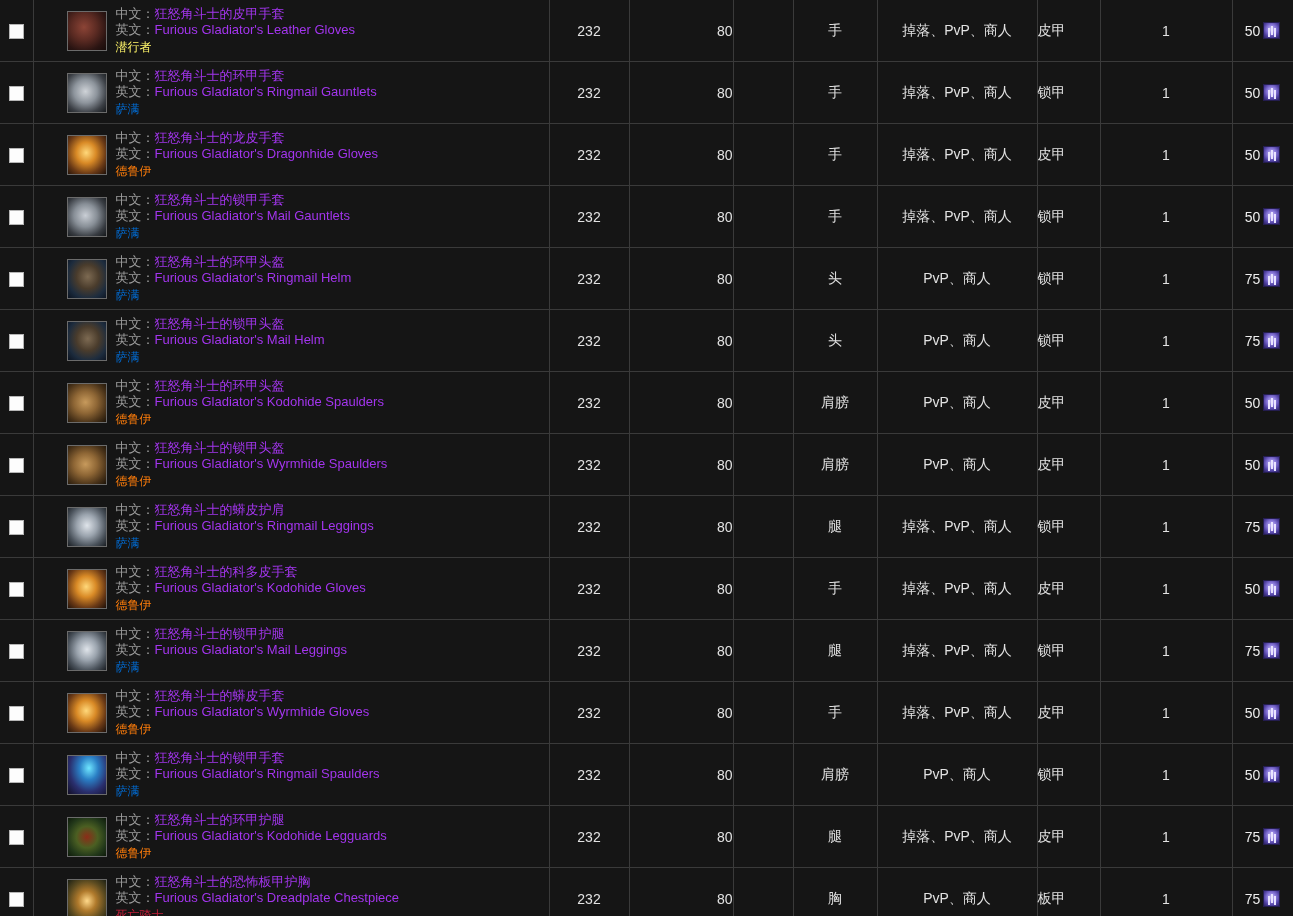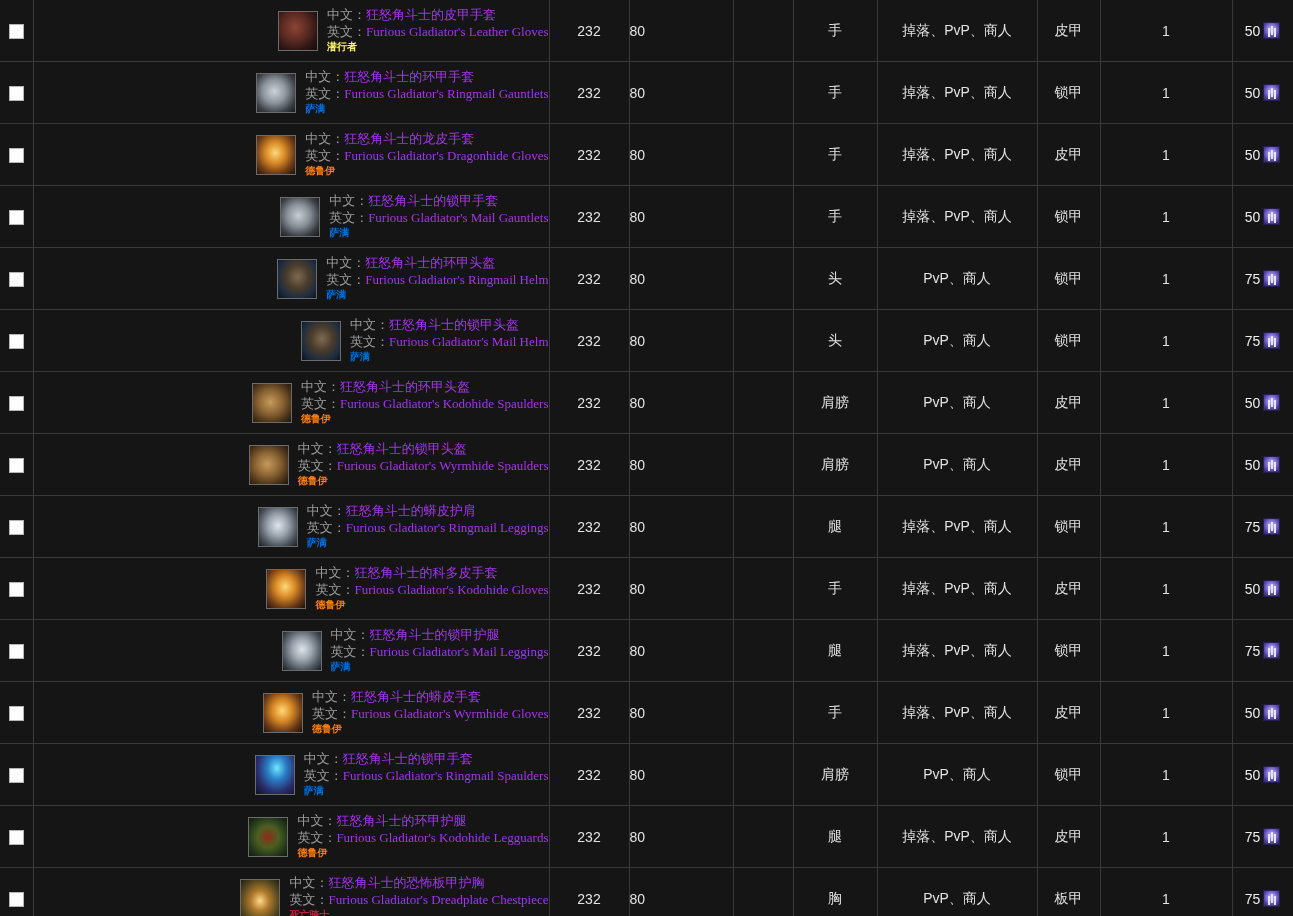--- a/index.html
+++ b/index.html
@@ -24,69 +24,68 @@
     padding:0;
     vertical-align:middle;
     font-size:14px;
     color:#e2e2e2;
     box-sizing:border-box;
   }
   table.item-table tr:first-child td{border-top:none;}
   td.c-check{width:33px;border-right:1px solid #3a3a3a;text-align:center;}
   td.c-name{width:516px;border-right:1px solid #3a3a3a;padding-left:0;}
   td.c-ilvl{width:80px;text-align:center;}
-  td.c-lvl{width:104px;text-align:left;margin-left:32px;}
+  td.c-lvl{width:104px;text-align:right;margin-left:32px;}
   td.c-blank{width:60px;}
   td.c-slot{width:84px;text-align:center;}
   td.c-source{width:160px;text-align:center;}
-  td.c-armor{width:63px;text-align:center;}
+  td.c-armor{width:63px;text-align:left;}
   td.c-qty{width:132px;text-align:center;}
   td.c-cost{width:61px;text-align:center;border-right:none;}
 
   .chk{
     display:inline-block;
     width:13px;height:13px;
     background:#fdfdfd;
     border:1px solid #b5b5b5;
     vertical-align:middle;
   }
 
   .name-cell{
     display:flex;
     align-items:center;
     gap:9px;
     padding-left:33px;
     height:61px;
     box-sizing:border-box;
-    justify-content:flex-end;
   }
   .icon-box{
     width:40px;height:40px;
     flex:0 0 40px;
     border:1px solid #6b6b6b;
     box-sizing:border-box;
     background:#1b1b1b;
     position:relative;
     overflow:hidden;
   }
   .icon-box .g{position:absolute;inset:0;}
   .name-text{
     display:flex;
     flex-direction:column;
     justify-content:center;
     line-height:1.28;
   }
   .ln{white-space:nowrap;font-size:13px;}
   .lbl{color:#9c9c9c;}
   .zh-name{color:#a335ee;}
-  .en-name{color:#a335ee;font-family:Liberation Serif, serif;}
+  .en-name{color:#a335ee;}
   .cls{
-    font-size:10px;
+    font-size:12px;
     margin-top:1px;
-    font-weight:bold;
+    font-weight:normal;
   }
   .cls-rogue{color:#fff569;}
   .cls-shaman{color:#0070dd;}
   .cls-druid{color:#ff7d0a;}
 
   .cost-wrap{
     display:inline-flex;
     align-items:center;
     gap:3px;
     font-size:14px;

